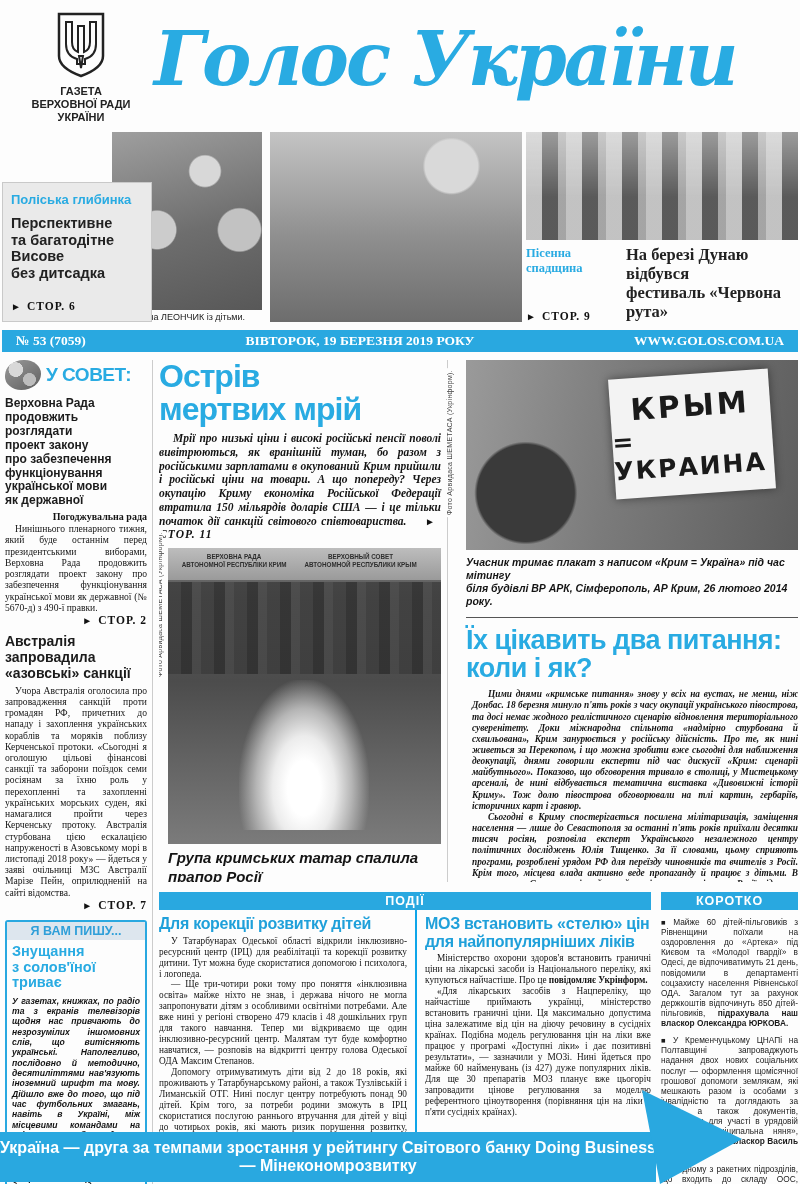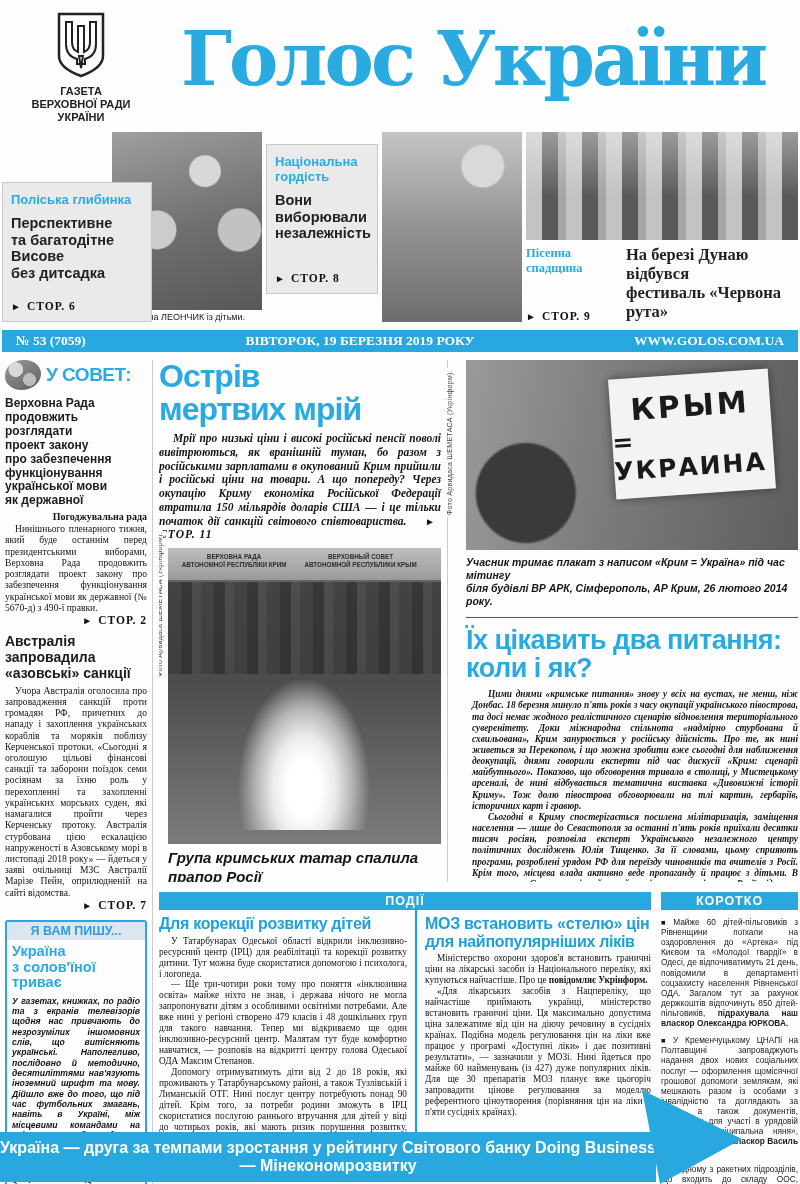--- a/index.html
+++ b/index.html
@@ -5,22 +5,22 @@
   html,body{margin:0;padding:0;background:#fff;}
   .page{width:800px;height:1184px;position:relative;background:#fdfdfd;overflow:hidden;
         font-family:"Liberation Serif",serif;color:#141414;}
   .prel{white-space:pre-line;}
 
   
   .masthead{display:flex;padding:10px 8px 0 8px;height:128px;box-sizing:border-box;}
   .mast-left{width:146px;text-align:center;}
   .emblem{display:inline-block;margin-top:2px;}
   .publisher{font-family:"Liberation Sans",sans-serif;font-weight:bold;font-size:11px;line-height:1.2;margin-top:3px;color:#222;}
-  .mast-title{flex:1;text-align:center;color:#29abe2;font-family:"DejaVu Serif",serif;
-              font-weight:bold;font-size:74px;line-height:1.35;white-space:nowrap;letter-spacing:-3px;}
+  .mast-title{flex:1;text-align:left;color:#29abe2;font-family:"DejaVu Serif",serif;
+              font-style:italic;font-weight:bold;font-size:74px;line-height:1.35;white-space:nowrap;letter-spacing:-3px;}
 
   
   .teasers{display:flex;gap:4px;padding:4px 2px 0 2px;height:194px;box-sizing:border-box;}
   .tbox{background:#eaeaea;border:1px solid #c9c9c9;padding:9px 8px;box-sizing:border-box;
         font-family:"Liberation Sans",sans-serif;display:flex;flex-direction:column;}
   .kicker{color:#29abe2;font-size:13px;font-weight:bold;margin-bottom:8px;}
   .thead{font-size:14.5px;font-weight:bold;color:#222;line-height:1.15;}
   .pagelink{font-family:"Liberation Serif",serif;font-weight:bold;font-size:11.5px;letter-spacing:1px;color:#111;}
   .arrow{display:inline-block;margin-right:5px;font-size:10px;}
   .t1{width:260px;display:flex;position:relative;}
@@ -163,28 +163,20 @@
 Висове
 без дитсадка</div>
         <div class="pagelink" style="margin-top:auto;"><span class="arrow">►</span><span>СТОР. 6</span></div>
       </div>
       <div class="t1-photowrap">
         <div class="photo ph-family"></div>
         <div class="photocap">Галина ЛЕОНЧИК із дітьми.</div>
       </div>
     </div>
     <div class="t2">
-      <div class="tbox">
-        <div class="kicker prel">Національна
-гордість</div>
-        <div class="thead prel">Вони
-виборювали
-незалежність</div>
-        <div class="pagelink" style="margin-top:auto;"><span class="arrow">►</span><span>СТОР. 8</span></div>
-      </div>
       <div class="photo ph-memorial"></div>
     </div>
     <div class="t3">
       <div class="photo ph-choir"></div>
       <div class="t3-bottom">
         <div class="t3-left">
           <div class="kicker">Пісенна спадщина</div>
           <div class="pagelink"><span class="arrow">►</span><span>СТОР. 9</span></div>
         </div>
         <div class="thead prel">На березі Дунаю відбувся
@@ -223,21 +215,21 @@
       <div>
         <div class="innum-item-head prel" style="font-size:14px;">Австралія
 запровадила
 «азовські» санкції</div>
         <div class="smallbody">Учора Австралія оголосила про запровадження санкцій проти громадян РФ, причетних до нападу і захоплення українських кораблів та моряків поблизу Керченської протоки. «Сьогодні я оголошую цільові фінансові санкції та заборони поїздок семи росіянам за їхню роль у перехопленні та захопленні українських морських суден, які намагалися пройти через Керченську протоку. Австралія стурбована цією ескалацією напруженості в Азовському морі в листопаді 2018 року» — йдеться у заяві очільниці МЗС Австралії Марізе Пейн, оприлюдненій на сайті відомства.</div>
         <div class="pagelink pl-right"><span class="arrow">►</span><span>СТОР. 7</span></div>
       </div>
 
       <div class="lettersbox">
         <div class="letters-header">Я ВАМ ПИШУ...</div>
-        <div class="letters-headline prel">Україна
+        <div class="letters-headline prel">Знущання
 з солов'їної триває</div>
         <div class="letters-body">У газетах, книжках, по радіо та з екранів телевізорів щодня нас привчають до незрозумілих іншомовних слів, що витісняють українські. Наполегливо, послідовно й методично, десятиліттями нав'язують іноземний шрифт та мову. Дійшло вже до того, що під час футбольних змагань, навіть в Україні, між місцевими командами на світловому табло подають прізвища гравців латинськими літерами. Якщо так продовжуватиметься й далі, то рідна мова витіснятиметься іноземною. Цього, на мою думку, допустити не можна!</div>
 
       </div>
     </div>
 
     <div class="rightwrap">
       <div class="topstory">
 
         <div class="islandcol">

